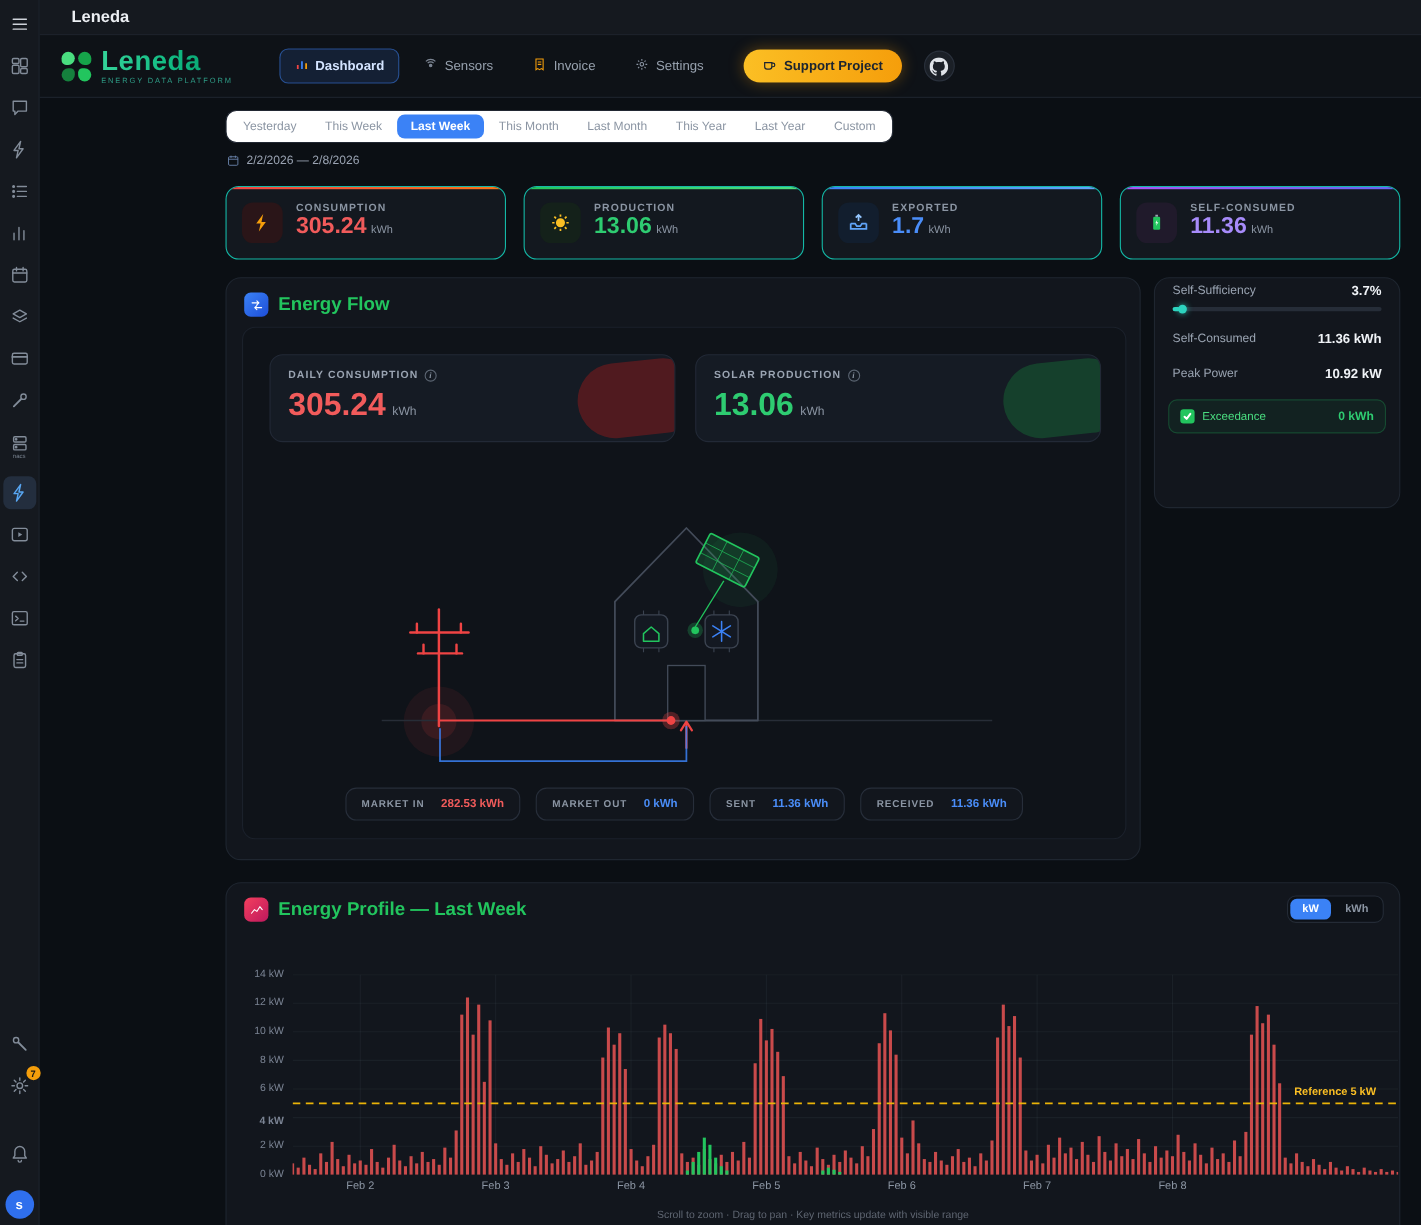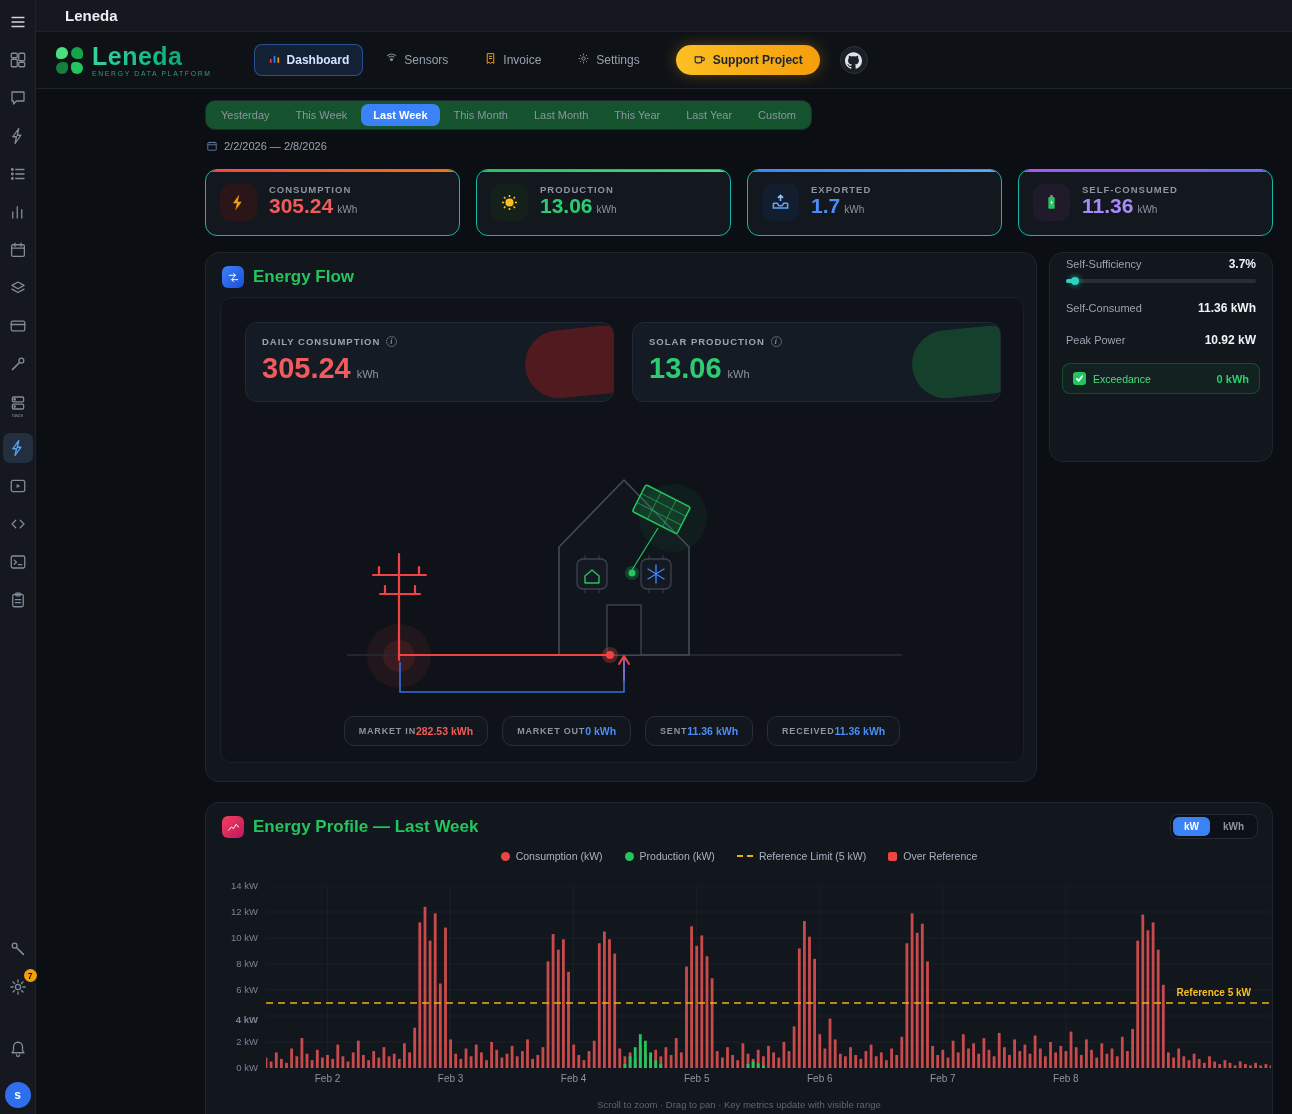--- a/index.html
+++ b/index.html
@@ -39,21 +39,21 @@
   .tab{display:flex;align-items:center;gap:6px;padding:7px 13px;border-radius:8px;border:1px solid transparent;font-size:12px;color:#97a1ae;cursor:pointer}
   .tab.active{background:rgba(59,130,246,.13);border-color:rgba(59,130,246,.5);color:#d4e4ff;font-weight:bold}
   .tab svg{width:13px;height:13px}
   .support{display:flex;align-items:center;gap:7px;margin-left:14px;height:30px;padding:0 17px;border:none;border-radius:16px;background:linear-gradient(90deg,#fbbf24,#f59e0b);color:#1c2430;font-size:12px;font-weight:bold;cursor:pointer;box-shadow:0 0 14px rgba(245,158,11,.35)}
   .gh{width:28px;height:28px;margin-left:12px;border-radius:50%;background:#1b2027;border:1px solid #2a313c;display:flex;align-items:center;justify-content:center;cursor:pointer}
   .gh svg{width:17px;height:17px;fill:#dfe3e8}
 
   
   .content{position:absolute;left:36px;top:89px;right:0;bottom:0;background:#0b0f14}
 
-  .pills{position:absolute;left:169px;top:11px;display:flex;gap:2px;background:#14532d;border:1px solid #222833;border-radius:10px;padding:3px}
+  .pills{position:absolute;left:169px;top:11px;display:flex;gap:2px;background:#ffffff;border:1px solid #222833;border-radius:10px;padding:3px}
   .pill{padding:5px 12px;border-radius:7px;font-size:11px;color:#8b95a3;cursor:pointer;white-space:nowrap}
   .pill.active{background:#3b82f6;color:#fff;font-weight:bold}
 
   .daterow{position:absolute;left:170px;top:51px;display:flex;align-items:center;gap:6px;font-size:11px;color:#9aa3b2}
   .daterow svg{width:12px;height:12px;stroke:#6d87b0;fill:none;stroke-width:1.6}
 
   .stats{position:absolute;left:169px;top:80px;width:1068px;display:flex;gap:16px}
   .stat{position:relative;flex:1;height:67px;background:#13181f;border:1px solid #14b8a6;border-radius:12px;display:flex;align-items:center;padding:0 14px;gap:12px;overflow:hidden}
   .stat::before{content:"";position:absolute;left:0;top:0;right:0;height:2px}
   .stat.c0::before{background:linear-gradient(90deg,#ef4444,#f97316)}
@@ -86,21 +86,21 @@
   .blob{position:absolute;top:5px;bottom:5px;right:-24px;width:112px;border-radius:40px;transform:rotate(-6deg)}
   .blob.rb{background:rgba(153,27,27,.45)}
   .blob.gb{background:rgba(22,101,52,.5)}
   .fm-label{display:flex;align-items:center;gap:6px;font-size:9.5px;letter-spacing:1px;font-weight:bold;color:#9aa4b2;position:relative}
   .info{width:11px;height:11px;border:1px solid #5b6572;border-radius:50%;color:#8b95a3;font-size:7.5px;display:flex;align-items:center;justify-content:center;font-style:italic;font-family:"Liberation Serif",serif}
   .fm-value{margin-top:6px;position:relative}
   .fm-num{font-size:29px;font-weight:bold;line-height:30px}
   .fm-unit{font-size:11px;color:#8b95a3;margin-left:6px}
   .flow-svg{position:absolute;left:0;top:120px;width:804px;height:300px}
   .flow-badges{position:absolute;left:0;right:0;bottom:16px;display:flex;justify-content:center;gap:14px}
-  .fbadge{display:flex;align-items:center;gap:0;background:#12161d;border:1px solid #272e3a;border-radius:10px;padding:8px 14px}
+  .fbadge{display:flex;align-items:center;gap:15px;background:#12161d;border:1px solid #272e3a;border-radius:10px;padding:8px 14px}
   .fb-label{font-size:9px;letter-spacing:.8px;font-weight:bold;color:#8b95a3}
   .fb-val{font-size:10.5px;font-weight:bold}
 
   
   .metrics-card{position:absolute;left:1013px;top:163px;width:224px;height:210px;background:#12161d;border:1px solid #1f2630;border-radius:14px}
   .km-row{display:flex;align-items:center;justify-content:space-between;margin:0 16px;padding-top:4px}
   .km-label{font-size:11px;color:#9aa4b2}
   .km-val{font-size:12px;font-weight:bold;color:#f0f3f7}
   .km-bar{position:relative;margin:8px 16px 12px;height:4px;border-radius:2px;background:#262d38}
   .km-fill{position:absolute;left:0;top:0;bottom:0;border-radius:2px;background:#2dd4bf}
@@ -524,38 +524,20 @@
         <div class="hicon prof-ic">
             <svg viewBox="0 0 24 24">
               <path d="M3 17l5-6 4 3 5-8 4 5"></path>
             </svg>
           </div>
         <h3>Energy Profile — Last Week</h3>
       </div>
       <div class="unit-toggle">
         <button class="ut active">kW</button>
         <button class="ut">kWh</button>
-      </div>
-      <div class="legend">
-        <span class="lg">
-            <span class="lg-dot" style="background:#ef4444"></span>
-            <span>Consumption (kW)</span>
-          </span>
-        <span class="lg">
-            <span class="lg-dot" style="background:#22c55e"></span>
-            <span>Production (kW)</span>
-          </span>
-        <span class="lg">
-            <span class="lg-dash"></span>
-            <span>Reference Limit (5 kW)</span>
-          </span>
-        <span class="lg">
-            <span class="lg-sq"></span>
-            <span>Over Reference</span>
-          </span>
       </div>
       <div class="plot-wrap">
         <svg id="chart-svg" viewBox="0 0 1005 182" preserveAspectRatio="none">
             <line x1="0" y1="156" x2="1005" y2="156" stroke="rgba(148,163,184,0.07)"></line>
             <line x1="0" y1="130" x2="1005" y2="130" stroke="rgba(148,163,184,0.07)"></line>
             <line x1="0" y1="104" x2="1005" y2="104" stroke="rgba(148,163,184,0.07)"></line>
             <line x1="0" y1="78" x2="1005" y2="78" stroke="rgba(148,163,184,0.07)"></line>
             <line x1="0" y1="52" x2="1005" y2="52" stroke="rgba(148,163,184,0.07)"></line>
             <line x1="0" y1="26" x2="1005" y2="26" stroke="rgba(148,163,184,0.07)"></line>
             <line x1="0" y1="0" x2="1005" y2="0" stroke="rgba(148,163,184,0.07)"></line>

